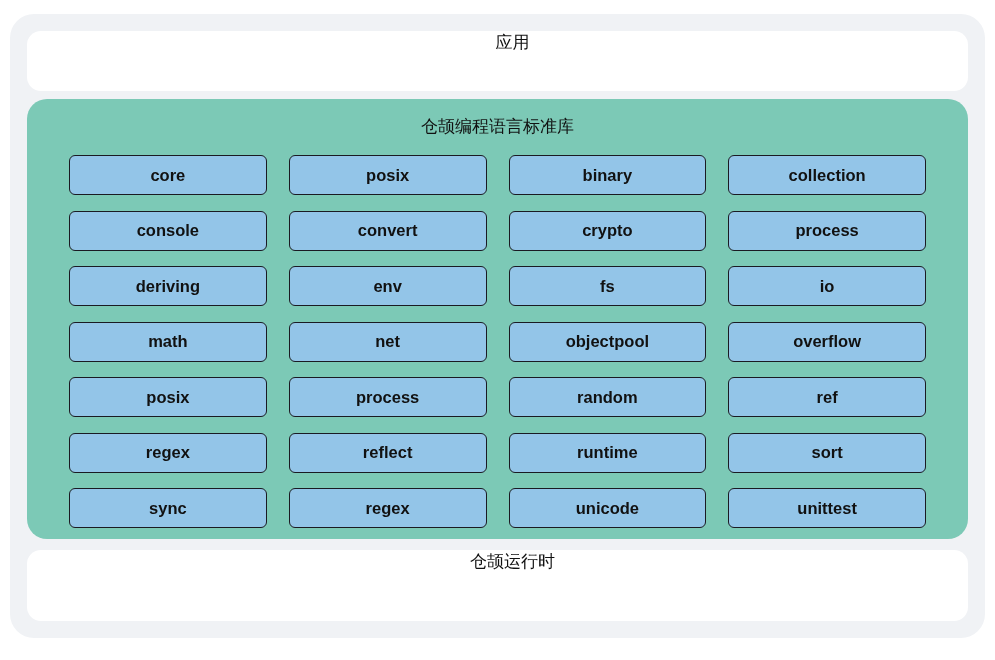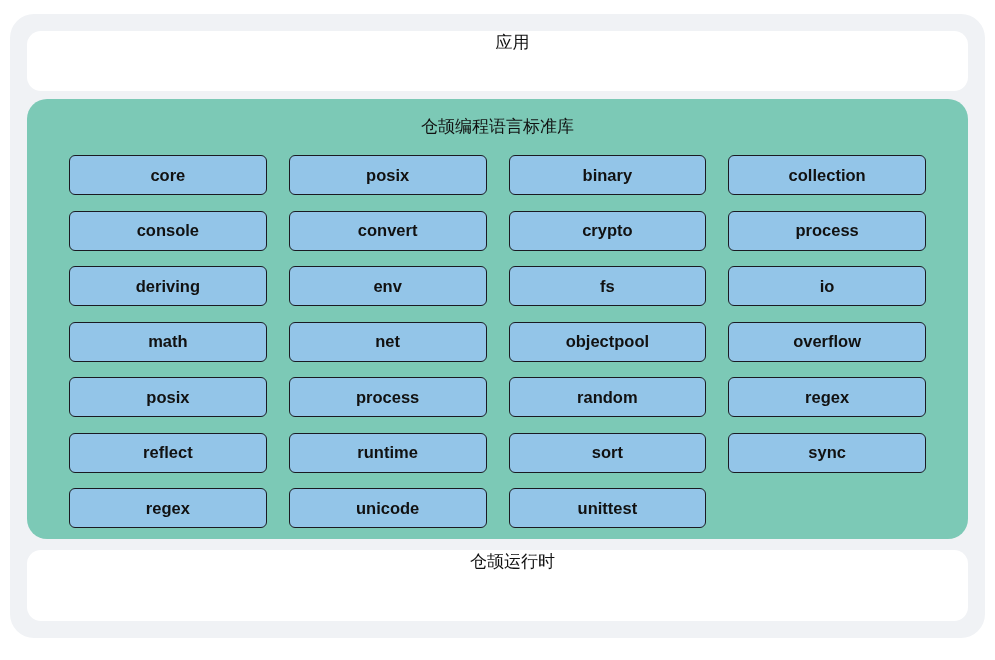--- a/index.html
+++ b/index.html
@@ -154,20 +154,23 @@
   </div>
 
   <div class="module">
     <span>process</span>
   </div>
 
   <div class="module">
     <span>random</span>
   </div>
 
+  <div class="module">
+    <span>ref</span>
+  </div>
 
   <div class="module">
     <span>regex</span>
   </div>
 
   <div class="module">
     <span>reflect</span>
   </div>
 
   <div class="module">

